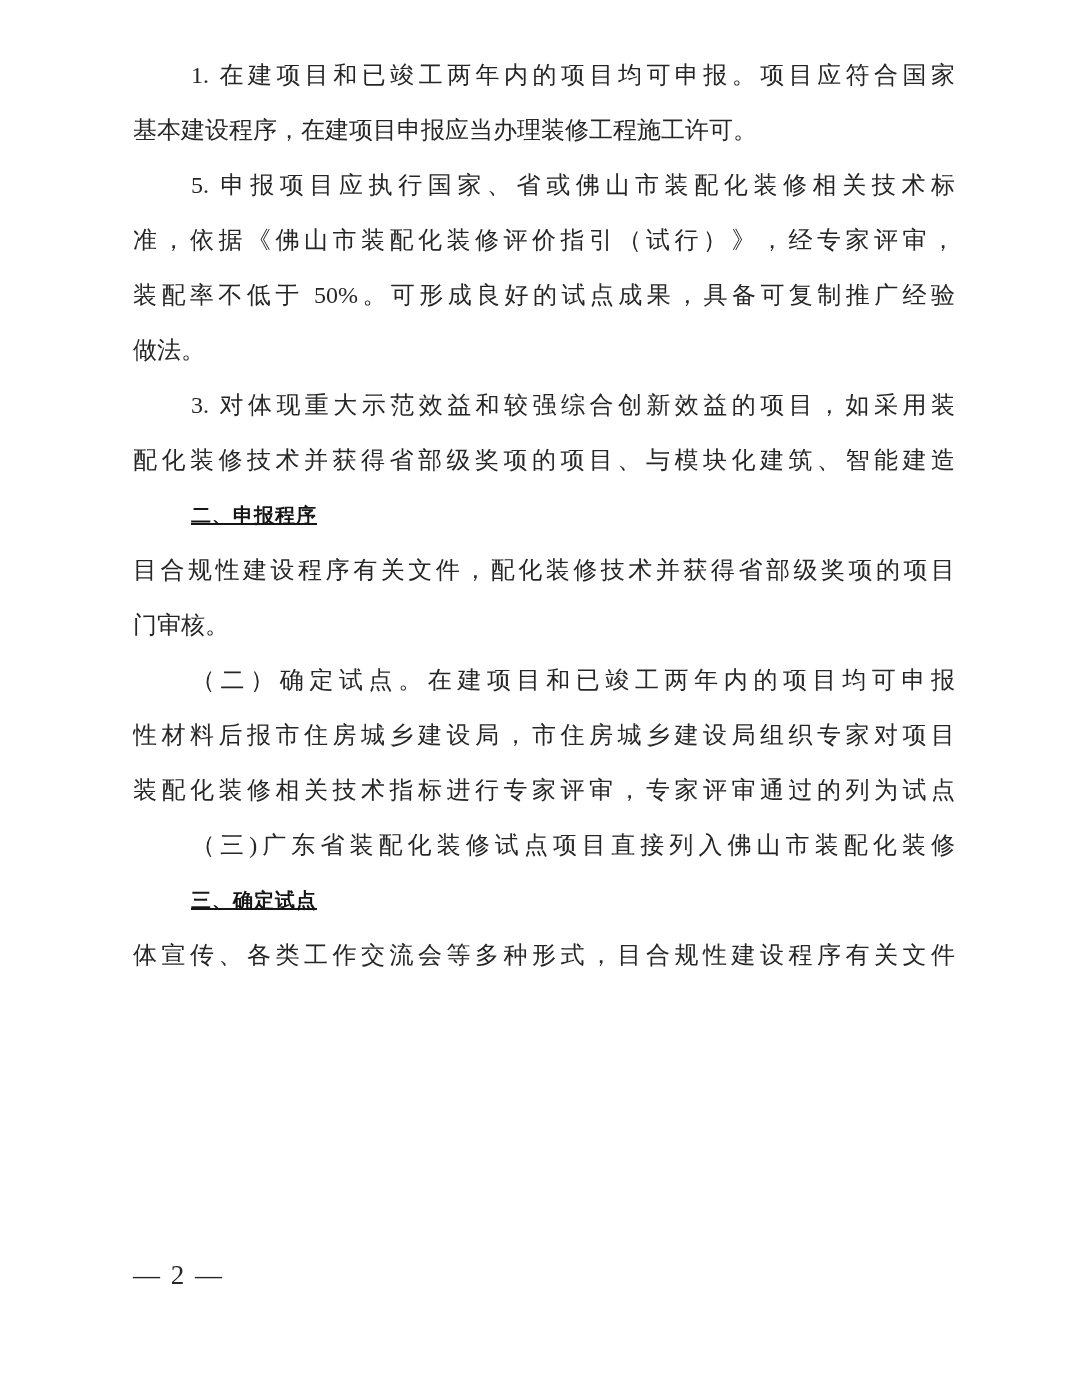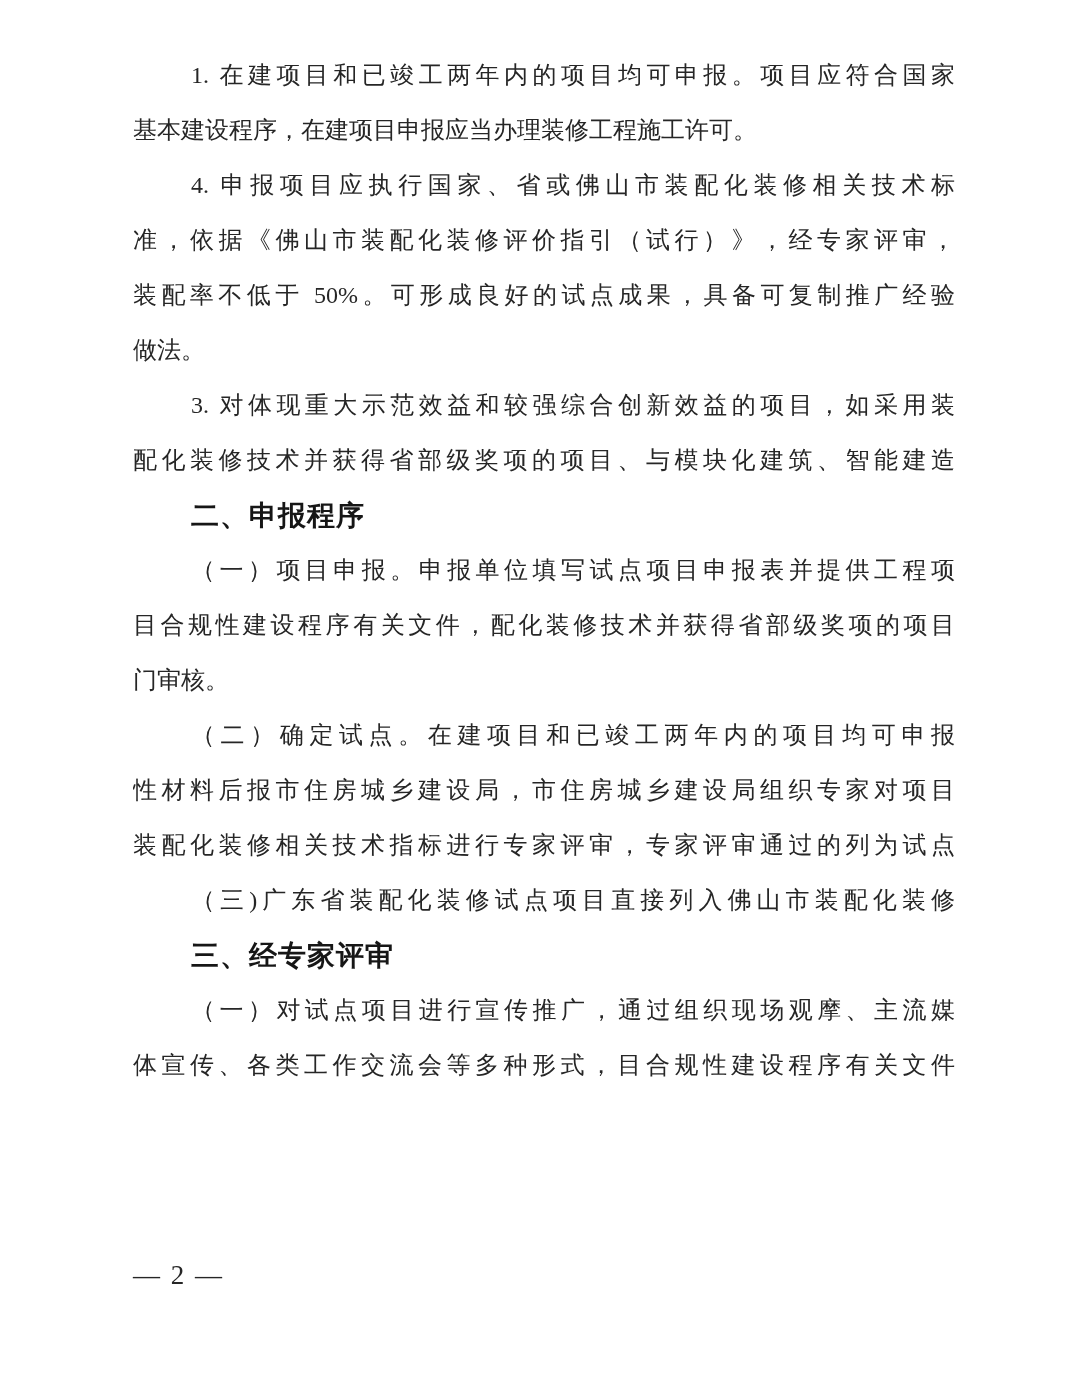--- a/index.html
+++ b/index.html
@@ -32,54 +32,53 @@
   .ind {
     text-indent: 58px;
   }
   .fill {
     text-align: justify;
     text-align-last: justify;
   }
   .hd {
     font-family: "Liberation Sans", "DejaVu Sans", sans-serif;
     font-weight: 700;
-    font-size: 28px;
+    font-size: 20px;
     color: #161616;
     letter-spacing: 1px;
+    text-decoration: underline;
   }
   .footer {
     position: absolute;
     left: 133px;
     top: 1257px;
     font-size: 27px;
     line-height: 36px;
     color: #262626;
     letter-spacing: 2px;
     font-family: "Liberation Serif", "DejaVu Serif", serif;
   }
 </style>
 </head>
 <body>
 
 <div class="page">
   <div class="textblock">
     <div class="ln ind fill">1. 在建项目和已竣工两年内的项目均可申报。项目应符合国家</div>
     <div class="ln">基本建设程序，在建项目申报应当办理装修工程施工许可。</div>
-    <div class="ln ind fill">4. 申报项目应执行国家、省或佛山市装配化装修相关技术标</div>
+    <div class="ln ind fill">5. 申报项目应执行国家、省或佛山市装配化装修相关技术标</div>
     <div class="ln fill">准，依据《佛山市装配化装修评价指引（试行）》，经专家评审，</div>
     <div class="ln fill">装配率不低于 50%。可形成良好的试点成果，具备可复制推广经验</div>
     <div class="ln">做法。</div>
     <div class="ln ind fill">3. 对体现重大示范效益和较强综合创新效益的项目，如采用装</div>
     <div class="ln fill">配化装修技术并获得省部级奖项的项目、与模块化建筑、智能建造</div>
     <div class="ln ind hd">二、申报程序</div>
-    <div class="ln ind fill">（一）项目申报。申报单位填写试点项目申报表并提供工程项</div>
     <div class="ln fill">目合规性建设程序有关文件，配化装修技术并获得省部级奖项的项目</div>
     <div class="ln">门审核。</div>
     <div class="ln ind fill">（二）确定试点。在建项目和已竣工两年内的项目均可申报</div>
     <div class="ln fill">性材料后报市住房城乡建设局，市住房城乡建设局组织专家对项目</div>
     <div class="ln fill">装配化装修相关技术指标进行专家评审，专家评审通过的列为试点</div>
     <div class="ln ind fill">（三)广东省装配化装修试点项目直接列入佛山市装配化装修</div>
-    <div class="ln ind hd">三、经专家评审</div>
-    <div class="ln ind fill">（一）对试点项目进行宣传推广，通过组织现场观摩、主流媒</div>
+    <div class="ln ind hd">三、确定试点</div>
     <div class="ln fill">体宣传、各类工作交流会等多种形式，目合规性建设程序有关文件</div>
   </div>
   <div class="footer">— 2 —</div>
 </div>
 
 </body></html>

